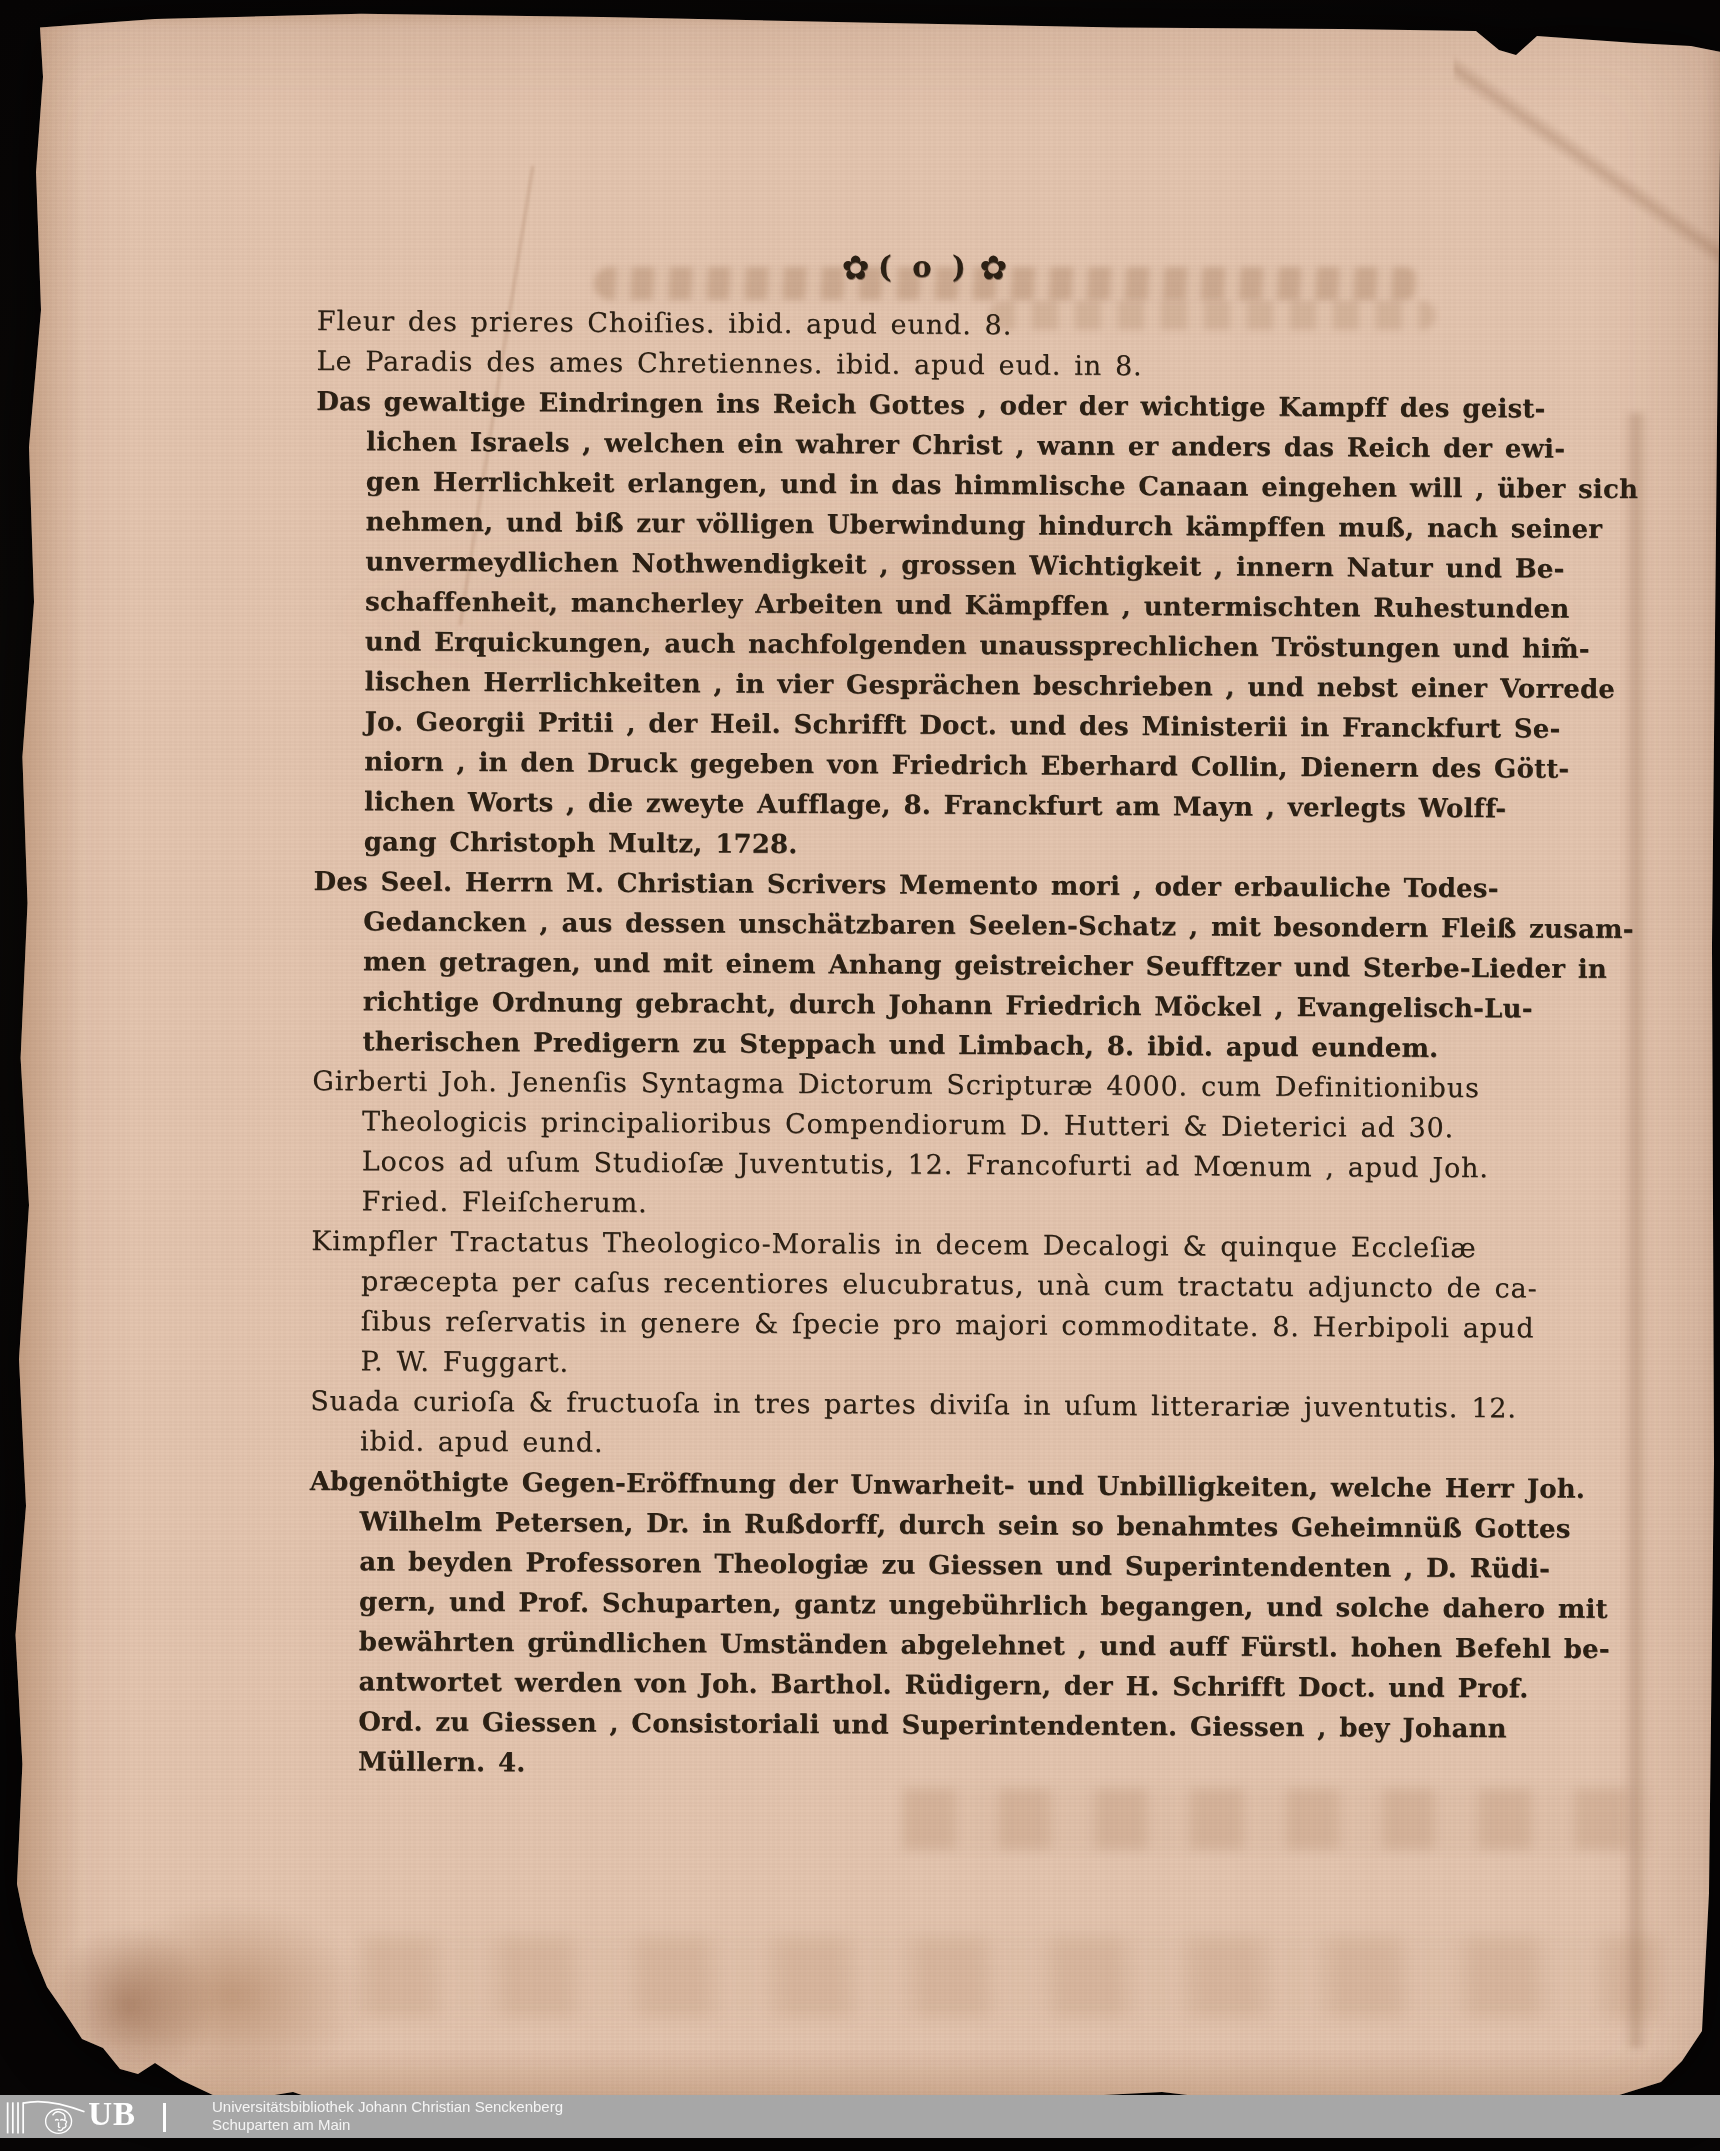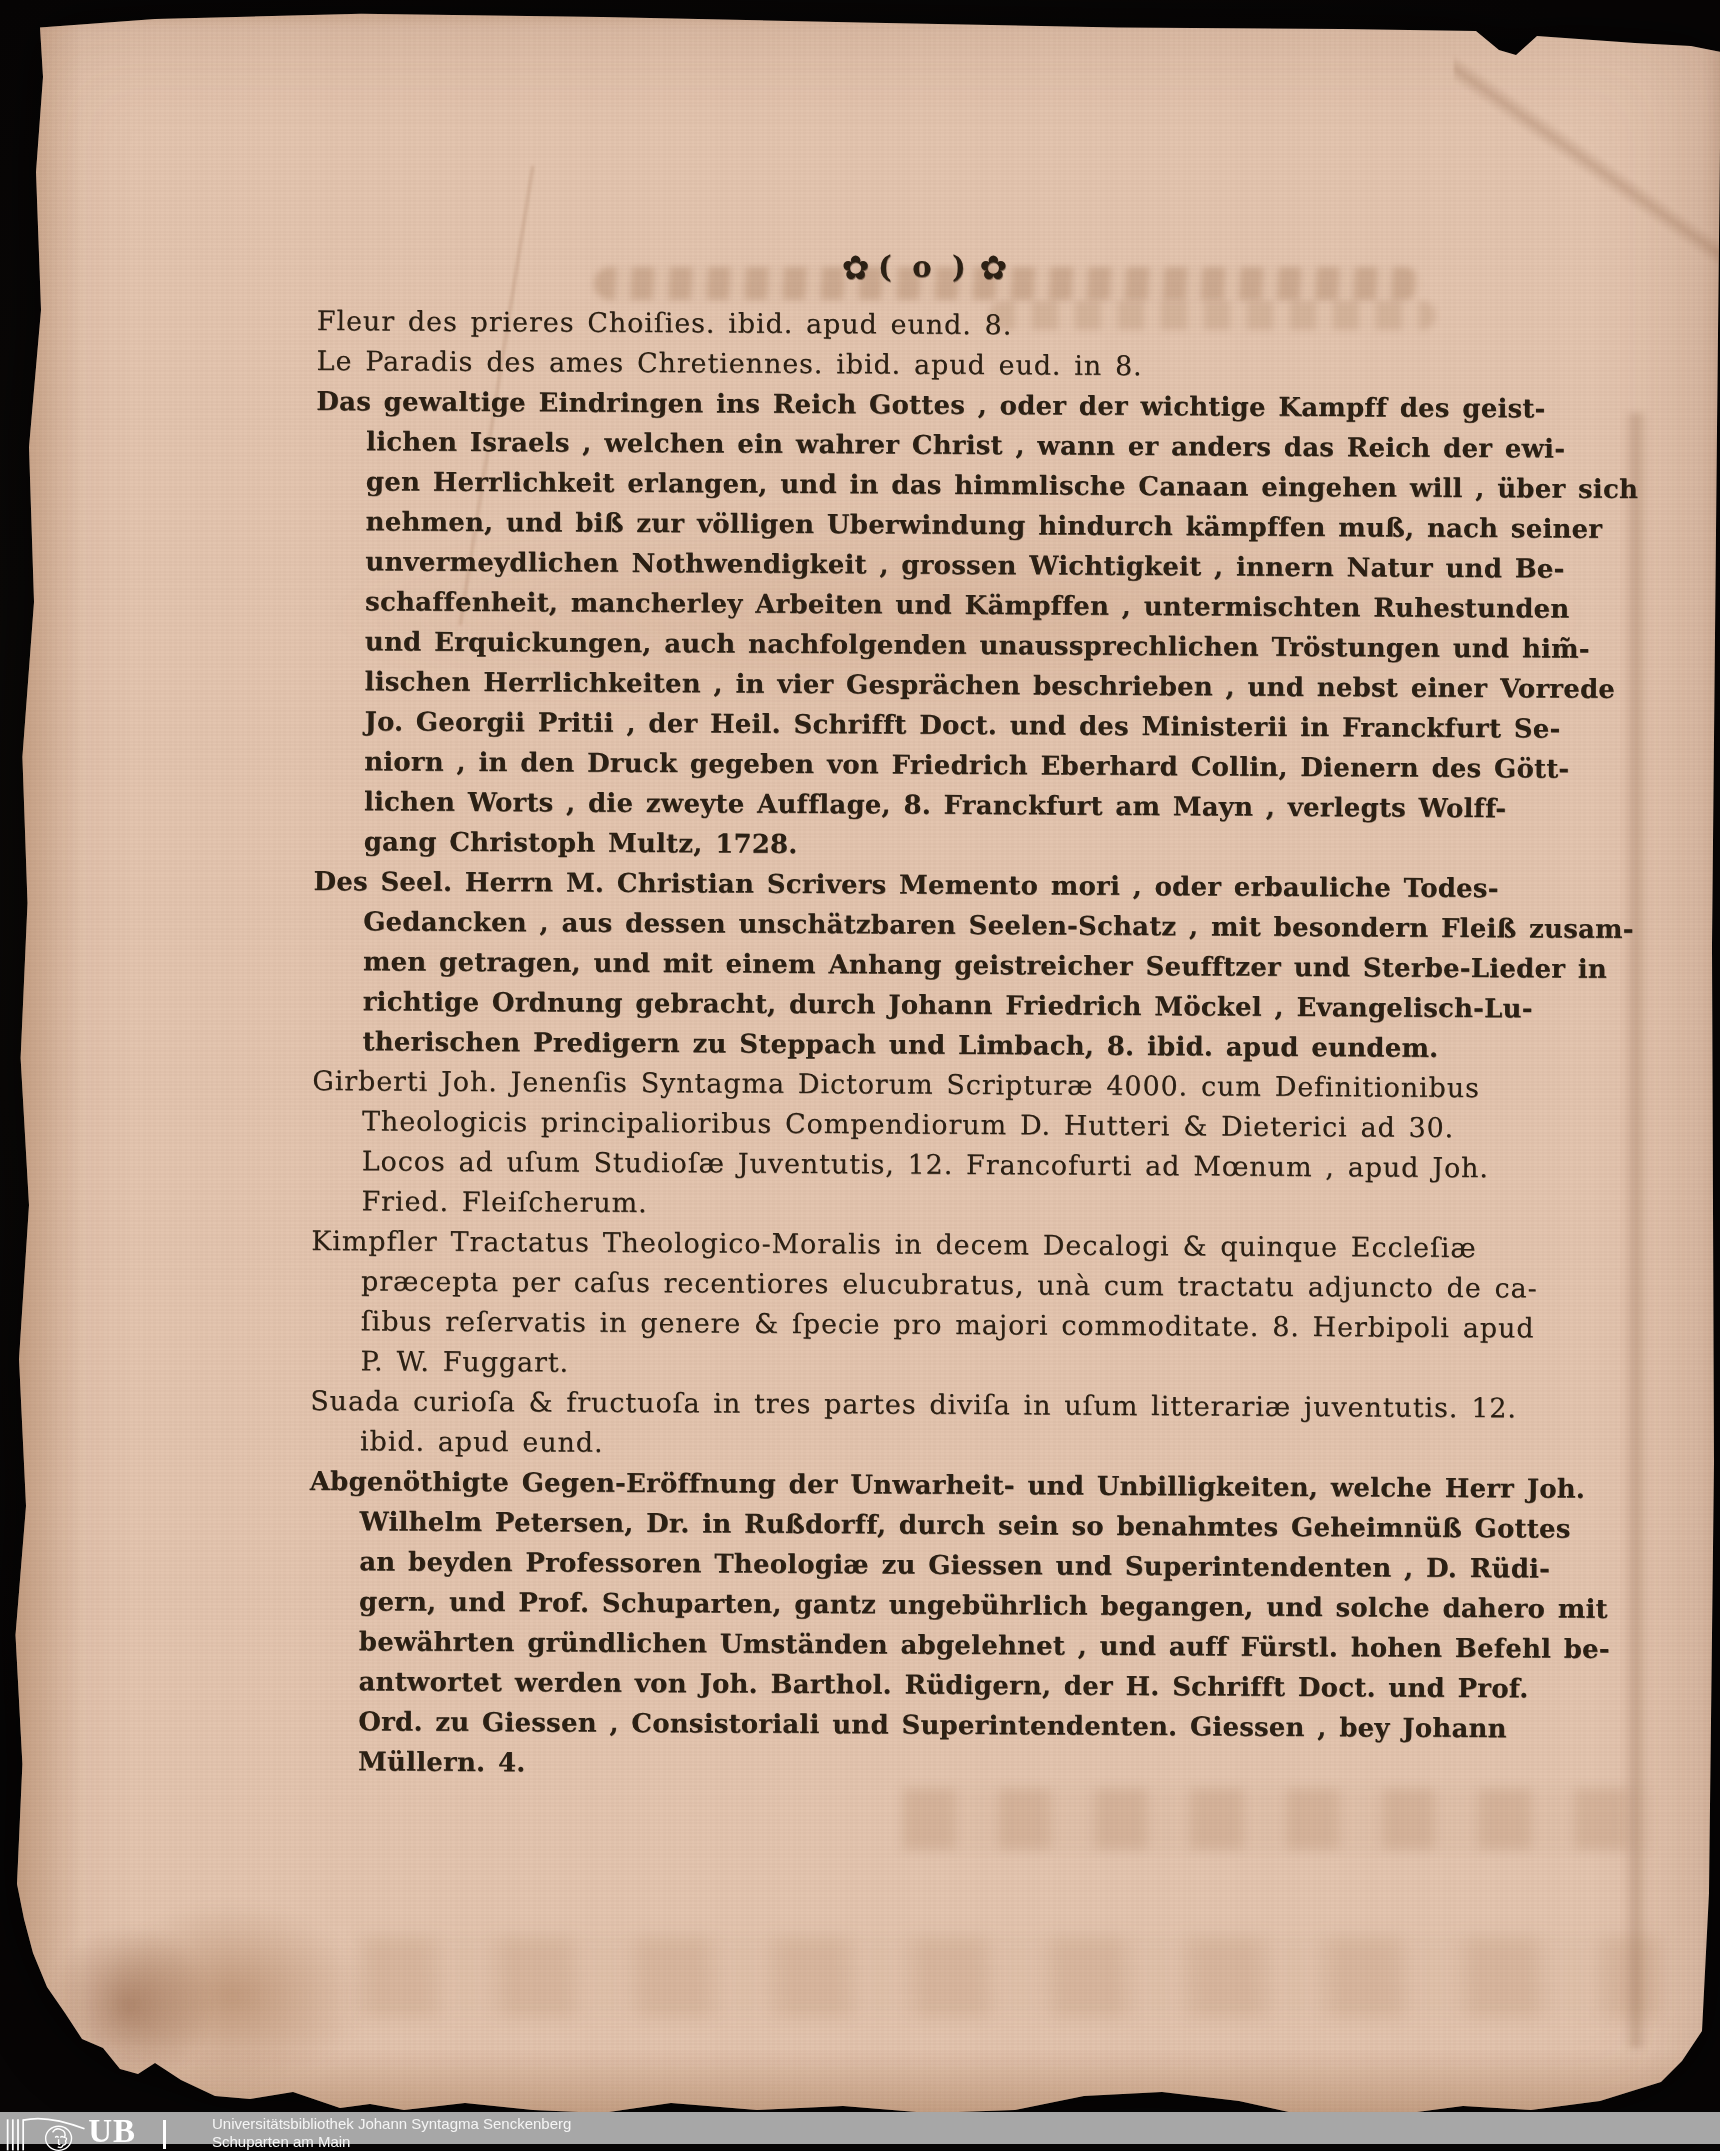--- a/index.html
+++ b/index.html
@@ -88,21 +88,21 @@
   .line{height:40px;line-height:40px;white-space:nowrap;word-spacing:3.4px;
     text-shadow:0.3px 0.5px 0.6px rgba(43,28,14,.5);}
   .line.indent{padding-left:50px;}
   .line.fraktur{font-family:"DejaVu Serif",serif;font-weight:700;font-size:26px;letter-spacing:0.2px;}
   .line.antiqua{font-family:"DejaVu Serif",serif;font-weight:400;font-size:27px;letter-spacing:0.9px;}
 
   .finis{position:absolute;left:628px;top:1783px;width:482px;text-align:center;
     font-family:"DejaVu Serif",serif;font-weight:600;font-size:32px;letter-spacing:19px;
     color:var(--ink);text-shadow:0.4px 0.6px 0.7px rgba(43,28,14,.55);}
 
-  .footer{position:absolute;left:0;bottom:8px;width:1721px;height:32px;background:var(--bar);}
+  .footer{position:absolute;left:0;bottom:14px;width:1721px;height:43px;background:var(--bar);}
   .logo{position:absolute;left:5.2px;top:2.6px;width:194px;height:38px;}
   .logo svg{position:absolute;left:0;top:0;}
   .logo-ub{position:absolute;left:83px;top:-1.7px;color:#fff;
     font-family:"Liberation Serif",serif;font-weight:700;font-size:33px;letter-spacing:0.9px;}
   .logo-bar{position:absolute;left:158px;top:5.2px;width:2.6px;height:29px;background:#fff;}
   .footer-text{position:absolute;left:212px;top:3.4px;color:var(--bartext);
     font-family:"Liberation Sans",sans-serif;font-size:15px;line-height:18px;font-weight:400;}
 </style>
 </head>
 <body>
@@ -200,17 +200,17 @@
       <g stroke="#ffffff" fill="none" stroke-width="1.6">
         <ellipse cx="62" cy="27" rx="15" ry="14"></ellipse>
         <path d="M55,20 q4,-6 10,-3 q6,2 4,9 q4,1 1,4 q2,4 -3,5 q-1,4 -6,2"></path>
         <path d="M58,26 q2,-2 4,0 M64,26 q2,-2 4,0 M62,28 l0,4 q-1,2 2,2"></path>
       </g>
     </svg>
     <span class="logo-ub">UB</span>
     <div class="logo-bar"></div>
   </div>
   <div class="footer-text">
-    <div>Universitätsbibliothek Johann Syntagma Senckenberg</div>
+    <div>Universitätsbibliothek Johann Christian Senckenberg</div>
     <div>Schuparten am Main</div>
   </div>
 </div>
 
 
 </body></html>

